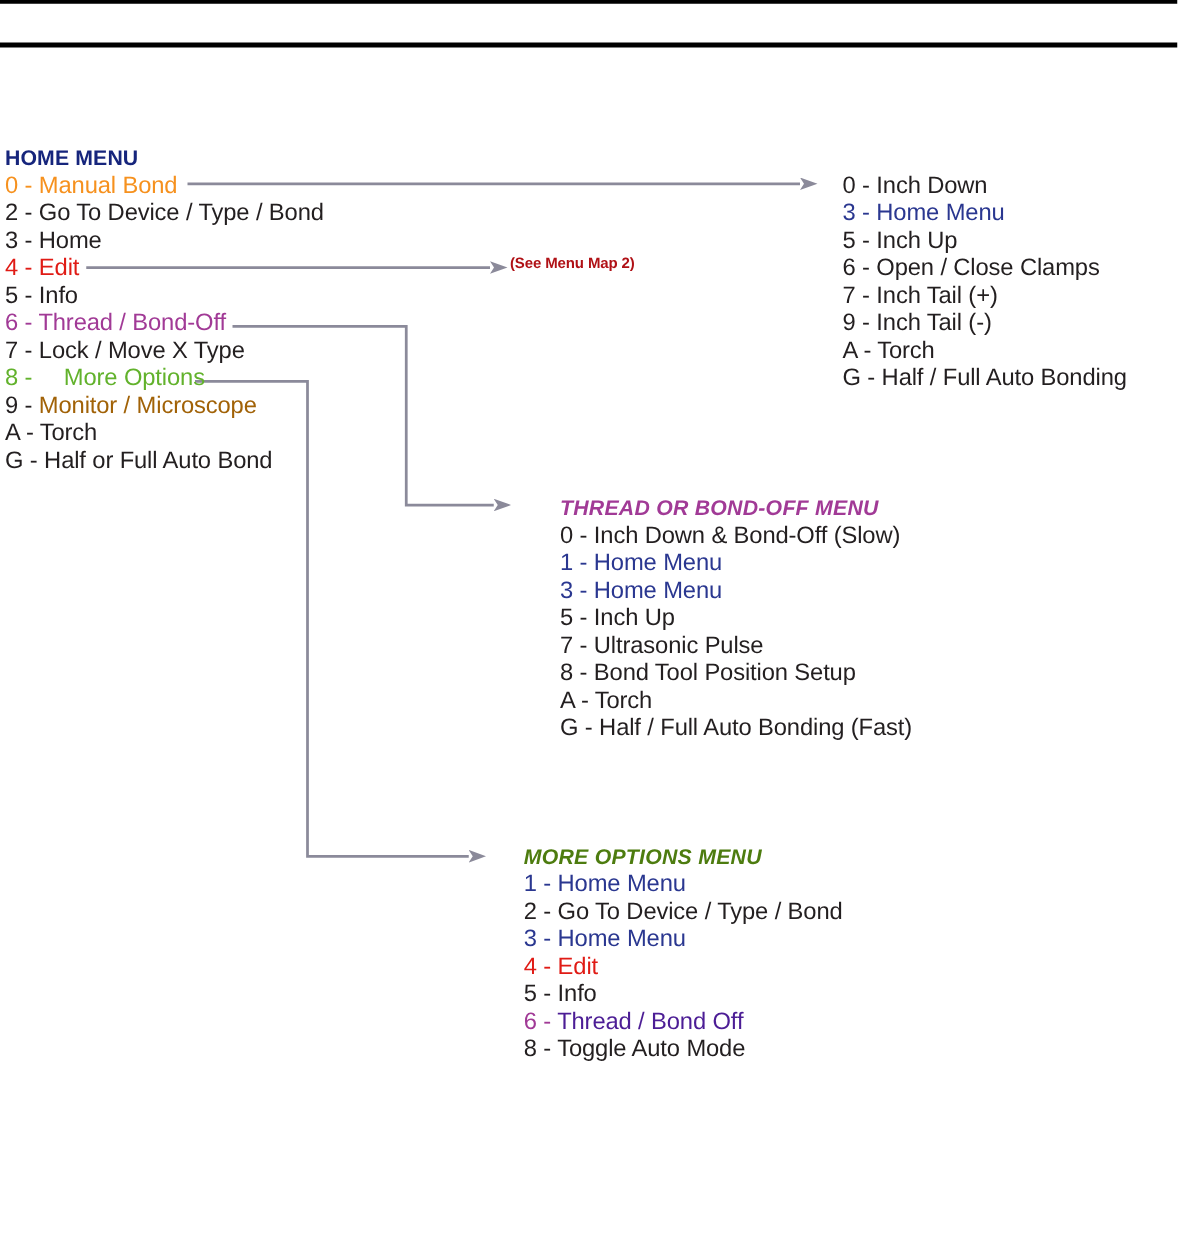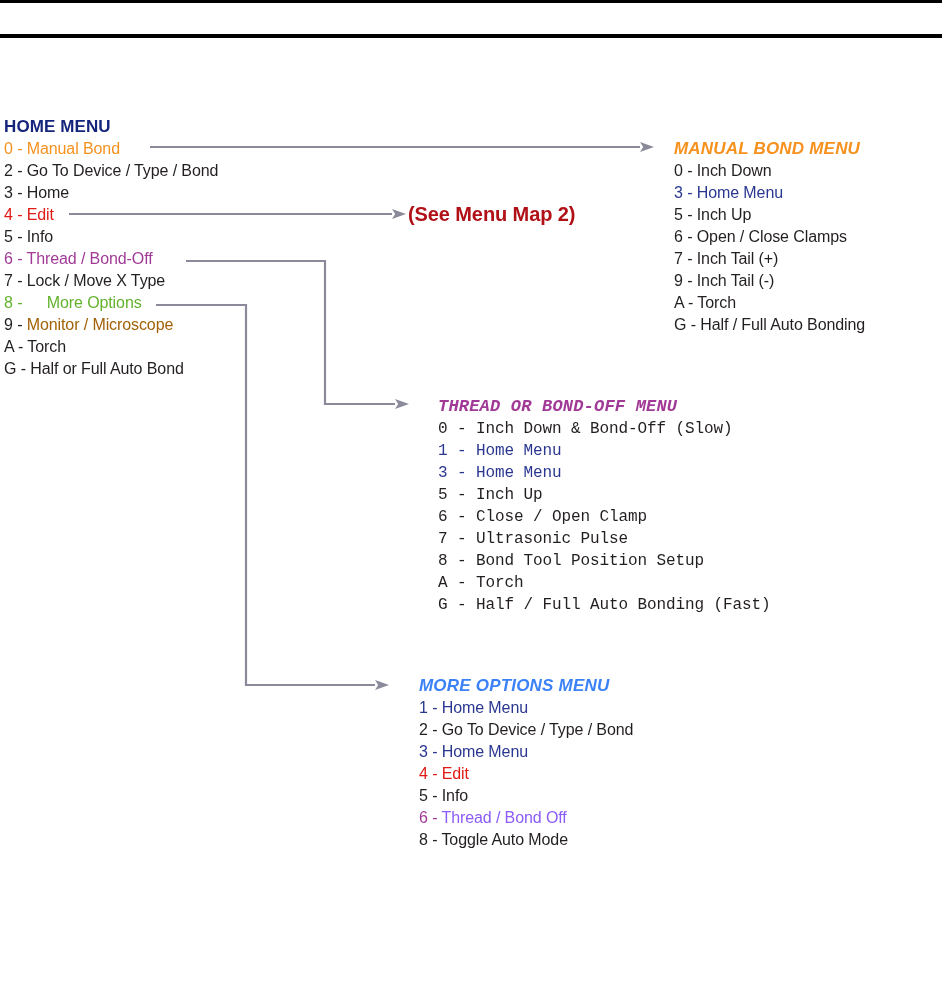--- a/index.html
+++ b/index.html
@@ -54,43 +54,43 @@
   }
   .menu-title.home {
     color: #16257c;
     font-style: normal;
   }
   .menu-title.italic {
     font-style: italic;
     letter-spacing: 0.2px;
   }
   .menu-item {
-    font-size: 16px;
+    font-size: 19px;
     line-height: 22px;
     color: #231f20;
     letter-spacing: -0.1px;
   }
 
   
   .sub .menu-item { padding-left: 14px; }
   .sub .menu-title { padding-left: 14px; }
 
   .note {
     position: absolute;
-    font-size: 20px;
+    font-size: 12px;
     font-weight: bold;
     color: #b01116;
     letter-spacing: -0.1px;
     white-space: nowrap;
   }
 
   
   #home-menu          { left: 4px;   top: 116px; }
   #manual-bond-menu   { left: 660px; top: 138px; }
-  #thread-menu        { left: 424px; top: 396px; font-family: Liberation Mono, monospace; }
+  #thread-menu        { left: 434px; top: 396px; }
   #more-options-menu  { left: 405px; top: 675px; }
   #see-menu-map-2     { left: 408px; top: 203px; }
 </style>
 </head>
 <body>
 
 <div class="page">
 
   <div class="rule rule-top"></div>
   <div class="rule rule-second"></div>
@@ -122,56 +122,54 @@
         <div class="menu-item"><span style="color: rgb(161, 58, 150);">6</span><span style="color: rgb(161, 58, 150);"> - </span><span style="color: rgb(161, 58, 150);">Thread / Bond-Off</span></div>
         <div class="menu-item"><span style="color: rgb(35, 31, 32);">7</span><span style="color: rgb(35, 31, 32);"> - </span><span style="color: rgb(35, 31, 32);">Lock / Move X Type</span></div>
         <div class="menu-item"><span style="color: rgb(98, 178, 44);">8</span><span style="color: rgb(98, 178, 44);"> - </span><span style="color: rgb(98, 178, 44); margin-left: 20px;">More Options</span></div>
         <div class="menu-item"><span style="color: rgb(35, 31, 32);">9</span><span style="color: rgb(35, 31, 32);"> - </span><span style="color: #a16207;">Monitor / Microscope</span></div>
         <div class="menu-item"><span style="color: rgb(35, 31, 32);">A</span><span style="color: rgb(35, 31, 32);"> - </span><span style="color: rgb(35, 31, 32);">Torch</span></div>
         <div class="menu-item"><span style="color: rgb(35, 31, 32);">G</span><span style="color: rgb(35, 31, 32);"> - </span><span style="color: rgb(35, 31, 32);">Half or Full Auto Bond</span></div>
       </div>
   </div>
 
   <div class="menu-block sub" id="manual-bond-menu">
-    <div class="menu-title italic" style="color:#f6911e">MANUAL BOND MENU</div>
     <div>
         <div class="menu-item"><span style="color: rgb(35, 31, 32);">0</span><span style="color: rgb(35, 31, 32);"> - </span><span style="color: rgb(35, 31, 32);">Inch Down</span></div>
         <div class="menu-item"><span style="color: rgb(42, 55, 144);">3</span><span style="color: rgb(42, 55, 144);"> - </span><span style="color: rgb(42, 55, 144);">Home Menu</span></div>
         <div class="menu-item"><span style="color: rgb(35, 31, 32);">5</span><span style="color: rgb(35, 31, 32);"> - </span><span style="color: rgb(35, 31, 32);">Inch Up</span></div>
         <div class="menu-item"><span style="color: rgb(35, 31, 32);">6</span><span style="color: rgb(35, 31, 32);"> - </span><span style="color: rgb(35, 31, 32);">Open / Close Clamps</span></div>
         <div class="menu-item"><span style="color: rgb(35, 31, 32);">7</span><span style="color: rgb(35, 31, 32);"> - </span><span style="color: rgb(35, 31, 32);">Inch Tail (+)</span></div>
         <div class="menu-item"><span style="color: rgb(35, 31, 32);">9</span><span style="color: rgb(35, 31, 32);"> - </span><span style="color: rgb(35, 31, 32);">Inch Tail (-)</span></div>
         <div class="menu-item"><span style="color: rgb(35, 31, 32);">A</span><span style="color: rgb(35, 31, 32);"> - </span><span style="color: rgb(35, 31, 32);">Torch</span></div>
         <div class="menu-item"><span style="color: rgb(35, 31, 32);">G</span><span style="color: rgb(35, 31, 32);"> - </span><span style="color: rgb(35, 31, 32);">Half / Full Auto Bonding</span></div>
       </div>
   </div>
 
   <div class="menu-block sub" id="thread-menu">
     <div class="menu-title italic" style="color:#a13a96">THREAD OR BOND-OFF MENU</div>
     <div>
         <div class="menu-item"><span style="color: rgb(35, 31, 32);">0</span><span style="color: rgb(35, 31, 32);"> - </span><span style="color: rgb(35, 31, 32);">Inch Down &amp; Bond-Off (Slow)</span></div>
         <div class="menu-item"><span style="color: rgb(42, 55, 144);">1</span><span style="color: rgb(42, 55, 144);"> - </span><span style="color: rgb(42, 55, 144);">Home Menu</span></div>
         <div class="menu-item"><span style="color: rgb(42, 55, 144);">3</span><span style="color: rgb(42, 55, 144);"> - </span><span style="color: rgb(42, 55, 144);">Home Menu</span></div>
         <div class="menu-item"><span style="color: rgb(35, 31, 32);">5</span><span style="color: rgb(35, 31, 32);"> - </span><span style="color: rgb(35, 31, 32);">Inch Up</span></div>
-        <div class="menu-item"><span style="color: rgb(35, 31, 32);">6</span><span style="color: rgb(35, 31, 32);"> - </span><span style="color: rgb(35, 31, 32);">Close / Open Clamp</span></div>
         <div class="menu-item"><span style="color: rgb(35, 31, 32);">7</span><span style="color: rgb(35, 31, 32);"> - </span><span style="color: rgb(35, 31, 32);">Ultrasonic Pulse</span></div>
         <div class="menu-item"><span style="color: rgb(35, 31, 32);">8</span><span style="color: rgb(35, 31, 32);"> - </span><span style="color: rgb(35, 31, 32);">Bond Tool Position Setup</span></div>
         <div class="menu-item"><span style="color: rgb(35, 31, 32);">A</span><span style="color: rgb(35, 31, 32);"> - </span><span style="color: rgb(35, 31, 32);">Torch</span></div>
         <div class="menu-item"><span style="color: rgb(35, 31, 32);">G</span><span style="color: rgb(35, 31, 32);"> - </span><span style="color: rgb(35, 31, 32);">Half / Full Auto Bonding (Fast)</span></div>
       </div>
   </div>
 
   <div class="menu-block sub" id="more-options-menu">
-    <div class="menu-title italic" style="color:#3b82f6">MORE OPTIONS MENU</div>
+    <div class="menu-title italic" style="color:#4d7c0f">MORE OPTIONS MENU</div>
     <div>
         <div class="menu-item"><span style="color: rgb(42, 55, 144);">1</span><span style="color: rgb(42, 55, 144);"> - </span><span style="color: rgb(42, 55, 144);">Home Menu</span></div>
         <div class="menu-item"><span style="color: rgb(35, 31, 32);">2</span><span style="color: rgb(35, 31, 32);"> - </span><span style="color: rgb(35, 31, 32);">Go To Device / Type / Bond</span></div>
         <div class="menu-item"><span style="color: rgb(42, 55, 144);">3</span><span style="color: rgb(42, 55, 144);"> - </span><span style="color: rgb(42, 55, 144);">Home Menu</span></div>
         <div class="menu-item"><span style="color: rgb(224, 27, 21);">4</span><span style="color: rgb(224, 27, 21);"> - </span><span style="color: rgb(224, 27, 21);">Edit</span></div>
         <div class="menu-item"><span style="color: rgb(35, 31, 32);">5</span><span style="color: rgb(35, 31, 32);"> - </span><span style="color: rgb(35, 31, 32);">Info</span></div>
-        <div class="menu-item"><span style="color: rgb(161, 58, 150);">6</span><span style="color: rgb(161, 58, 150);"> - </span><span style="color: #8b5cf6;">Thread / Bond Off</span></div>
+        <div class="menu-item"><span style="color: rgb(161, 58, 150);">6</span><span style="color: rgb(161, 58, 150);"> - </span><span style="color: #4c1d95;">Thread / Bond Off</span></div>
         <div class="menu-item"><span style="color: rgb(35, 31, 32);">8</span><span style="color: rgb(35, 31, 32);"> - </span><span style="color: rgb(35, 31, 32);">Toggle Auto Mode</span></div>
       </div>
   </div>
 
   <div class="note" id="see-menu-map-2">(See Menu Map 2)</div>
 
 </div>
 
 </body></html>

